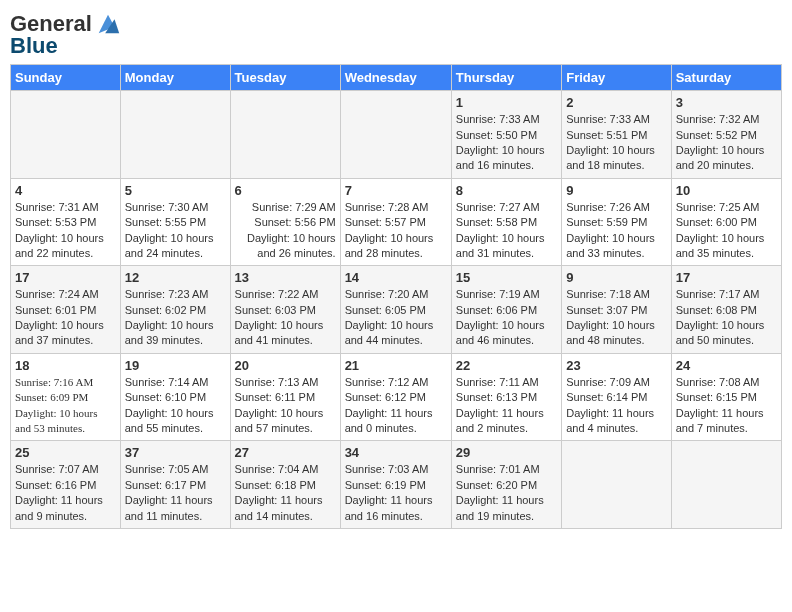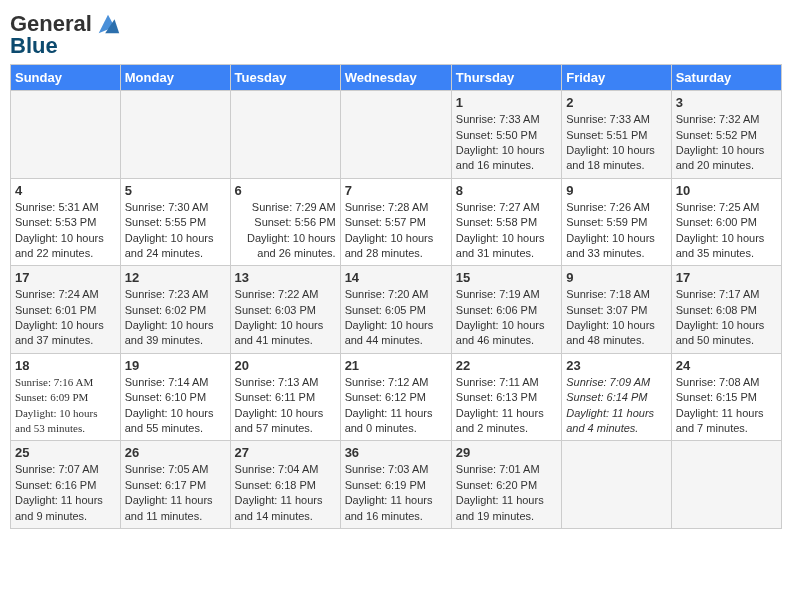--- a/index.html
+++ b/index.html
@@ -130,21 +130,21 @@
           <span class="day-num">3</span>
           <div class="day-info" style="white-space: pre-line;">Sunrise: 7:32 AM
 Sunset: 5:52 PM
 Daylight: 10 hours
 and 20 minutes.</div>
         </td>
       </tr>
       <tr>
         <td>
           <span class="day-num">4</span>
-          <div class="day-info" style="white-space: pre-line;">Sunrise: 5:31 AM
+          <div class="day-info" style="white-space: pre-line;">Sunrise: 7:31 AM
 Sunset: 5:53 PM
 Daylight: 10 hours
 and 22 minutes.</div>
         </td>
         <td>
           <span class="day-num">5</span>
           <div class="day-info" style="white-space: pre-line;">Sunrise: 7:30 AM
 Sunset: 5:55 PM
 Daylight: 10 hours
 and 24 minutes.</div>
@@ -267,21 +267,21 @@
         </td>
         <td>
           <span class="day-num">22</span>
           <div class="day-info" style="white-space: pre-line;">Sunrise: 7:11 AM
 Sunset: 6:13 PM
 Daylight: 11 hours
 and 2 minutes.</div>
         </td>
         <td>
           <span class="day-num">23</span>
-          <div class="day-info" style="white-space: pre-line; font-style: italic;">Sunrise: 7:09 AM
+          <div class="day-info" style="white-space: pre-line;">Sunrise: 7:09 AM
 Sunset: 6:14 PM
 Daylight: 11 hours
 and 4 minutes.</div>
         </td>
         <td>
           <span class="day-num">24</span>
           <div class="day-info" style="white-space: pre-line;">Sunrise: 7:08 AM
 Sunset: 6:15 PM
 Daylight: 11 hours
 and 7 minutes.</div>
@@ -289,35 +289,35 @@
       </tr>
       <tr>
         <td>
           <span class="day-num">25</span>
           <div class="day-info" style="white-space: pre-line;">Sunrise: 7:07 AM
 Sunset: 6:16 PM
 Daylight: 11 hours
 and 9 minutes.</div>
         </td>
         <td>
-          <span class="day-num">26</span>
+          <span class="day-num">37</span>
           <div class="day-info" style="white-space: pre-line;">Sunrise: 7:05 AM
 Sunset: 6:17 PM
 Daylight: 11 hours
 and 11 minutes.</div>
         </td>
         <td>
           <span class="day-num">27</span>
           <div class="day-info" style="white-space: pre-line;">Sunrise: 7:04 AM
 Sunset: 6:18 PM
 Daylight: 11 hours
 and 14 minutes.</div>
         </td>
         <td>
-          <span class="day-num">36</span>
+          <span class="day-num">34</span>
           <div class="day-info" style="white-space: pre-line;">Sunrise: 7:03 AM
 Sunset: 6:19 PM
 Daylight: 11 hours
 and 16 minutes.</div>
         </td>
         <td>
           <span class="day-num">29</span>
           <div class="day-info" style="white-space: pre-line;">Sunrise: 7:01 AM
 Sunset: 6:20 PM
 Daylight: 11 hours

